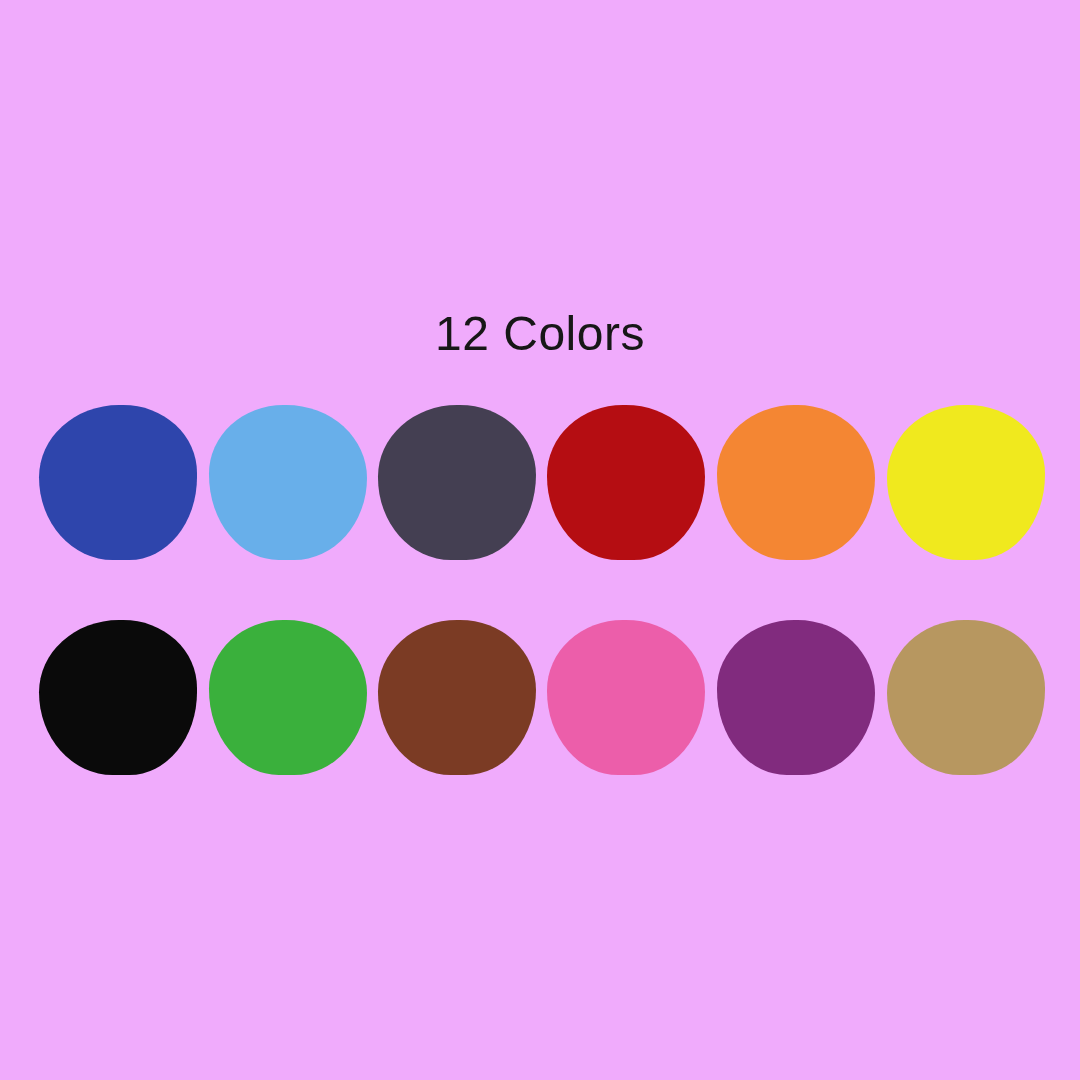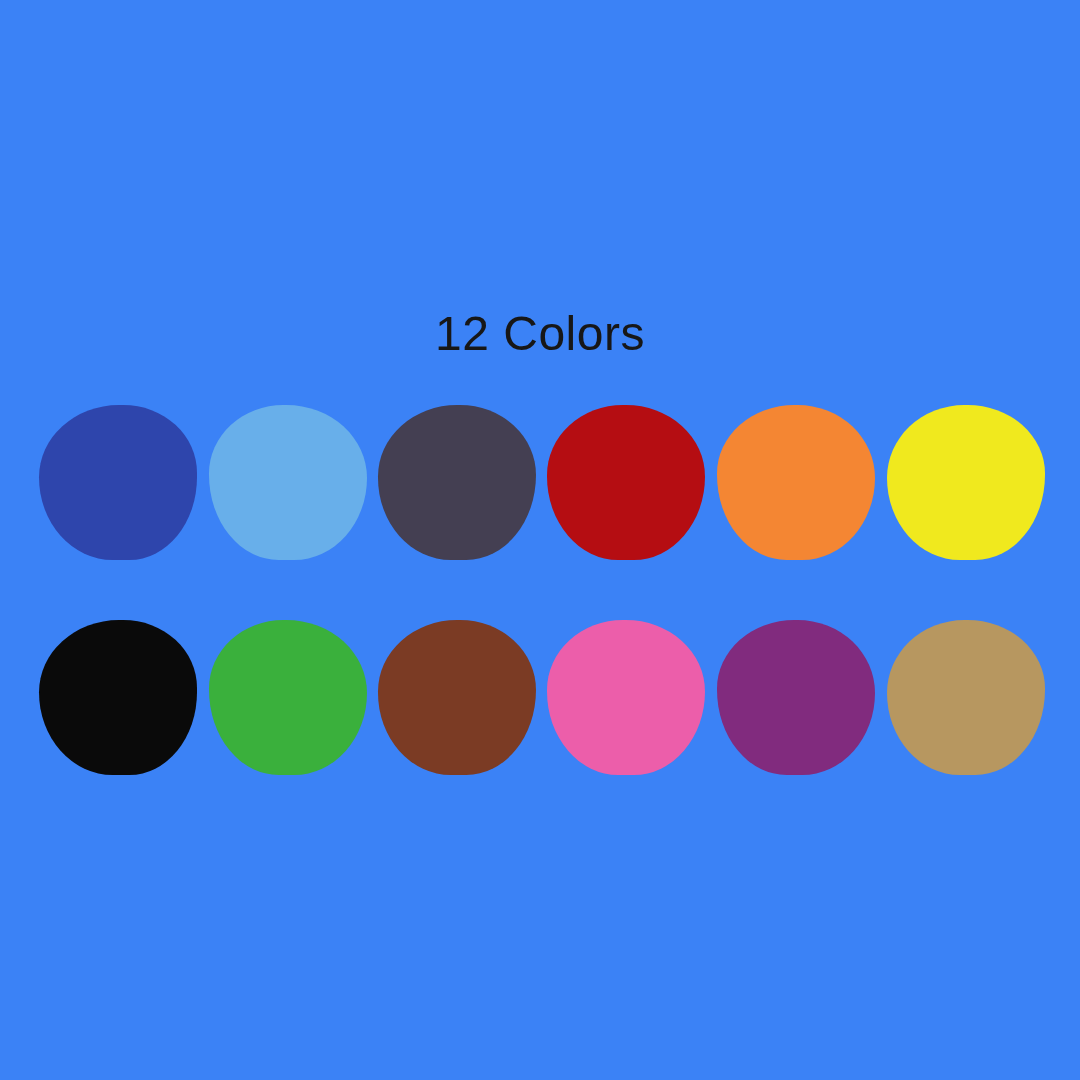--- a/index.html
+++ b/index.html
@@ -87,21 +87,21 @@
   .swatch-cell.col-0 .swatch-blob { border-radius: 52% 48% 44% 48% / 48% 45% 55% 55%; }
   .swatch-cell.col-1 .swatch-blob { border-radius: 48% 52% 47% 45% / 45% 48% 54% 56%; }
   .swatch-cell.col-2 .swatch-blob { border-radius: 51% 49% 45% 47% / 47% 46% 56% 54%; }
   .swatch-cell.col-3 .swatch-blob { border-radius: 49% 51% 46% 46% / 46% 47% 55% 55%; }
   .swatch-cell.col-4 .swatch-blob { border-radius: 50% 50% 47% 45% / 45% 48% 54% 56%; }
   .swatch-cell.col-5 .swatch-blob { border-radius: 50% 50% 45% 47% / 48% 45% 56% 54%; }
 </style>
 </head>
 <body style="background: rgb(255, 255, 255);">
 
-<div id="palette-canvas" style="background: #3b82f6;">
+<div id="palette-canvas" style="background: #f0abfc;">
 
   <div class="palette-title" style="color: rgb(23, 23, 23);">12 Colors</div>
 
   <div class="swatch-grid">
 
     <div class="swatch-row row-0">
       <div class="swatch-cell col-0">
         <div class="swatch-blob" style="background: rgb(46, 69, 172);"></div>
       </div>
       <div class="swatch-cell col-1">

